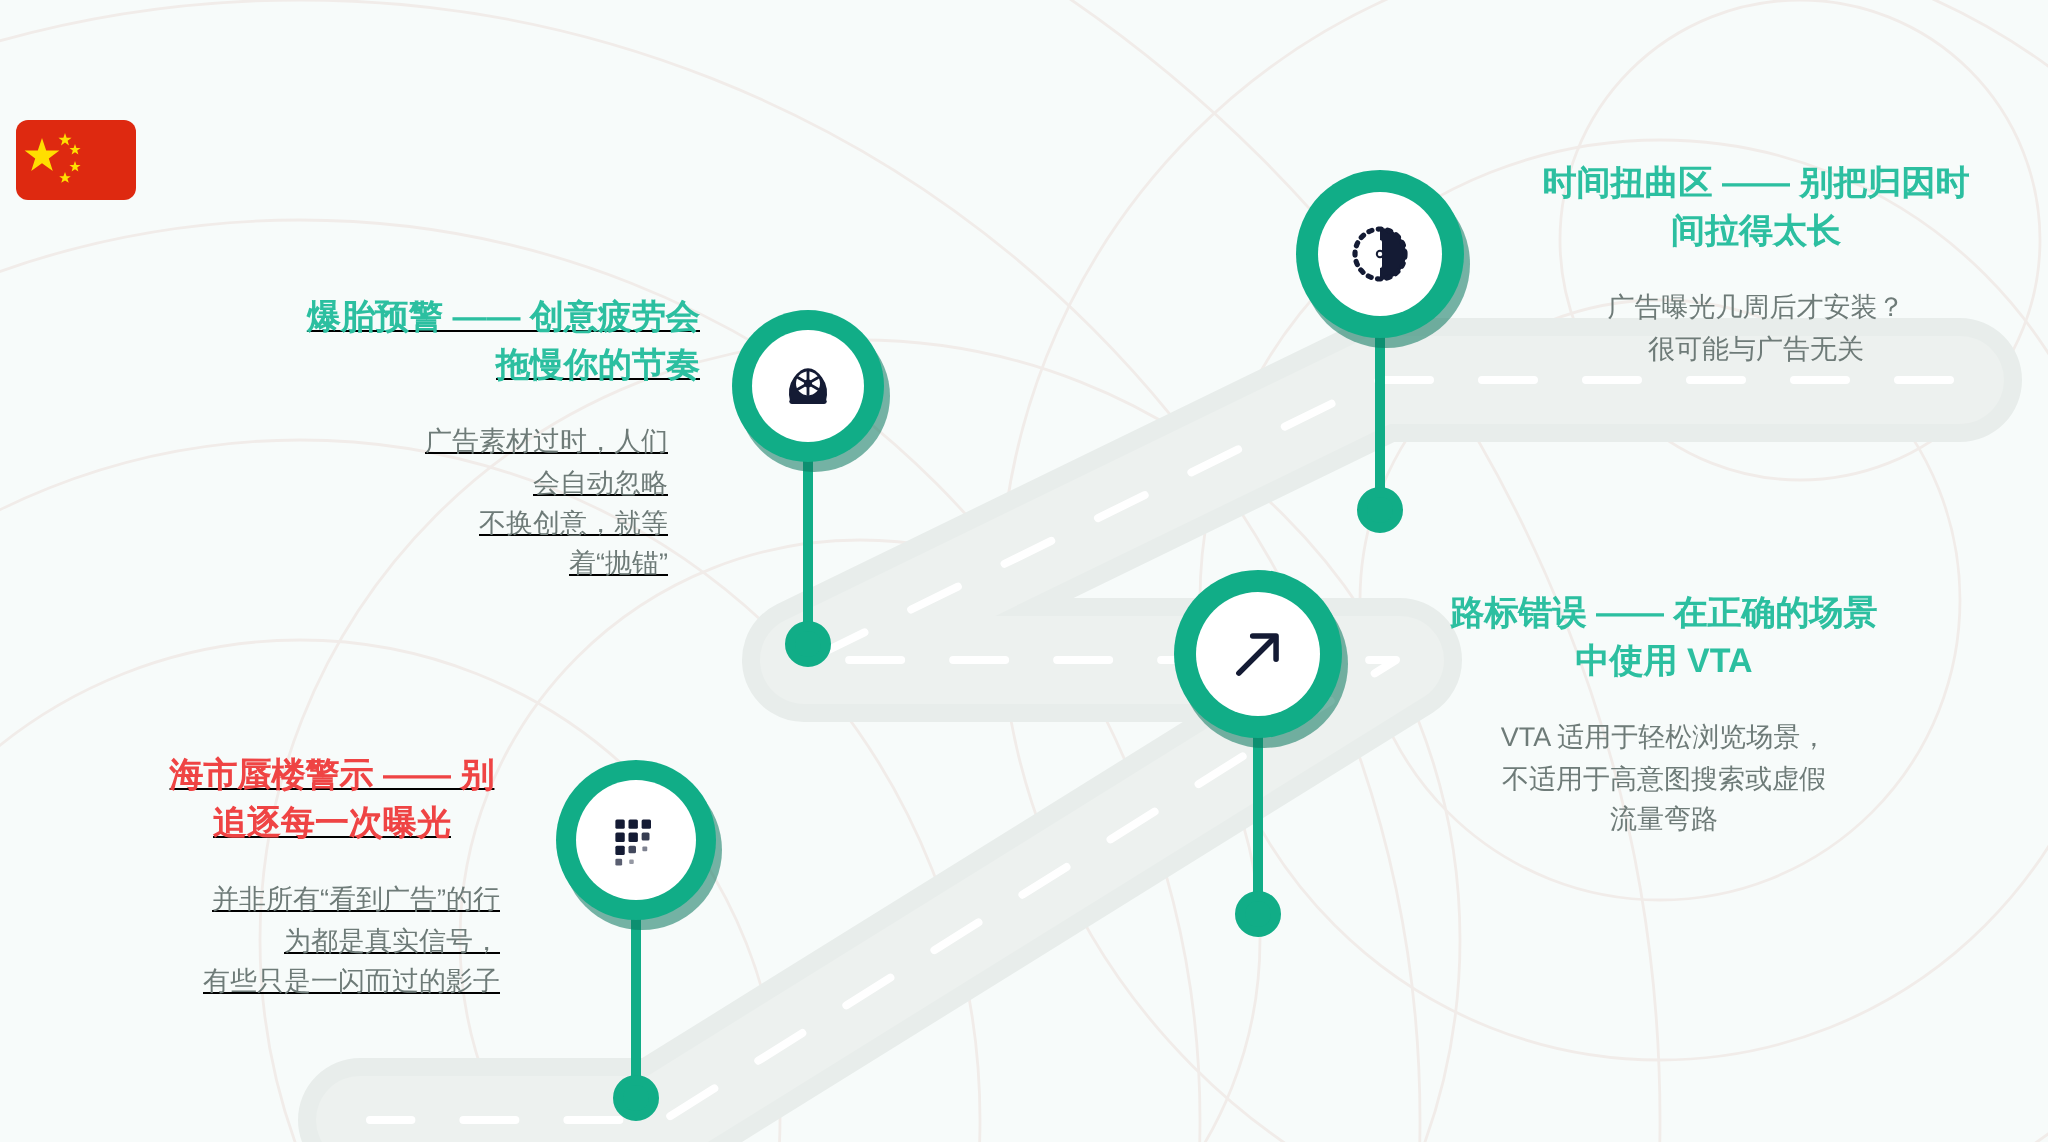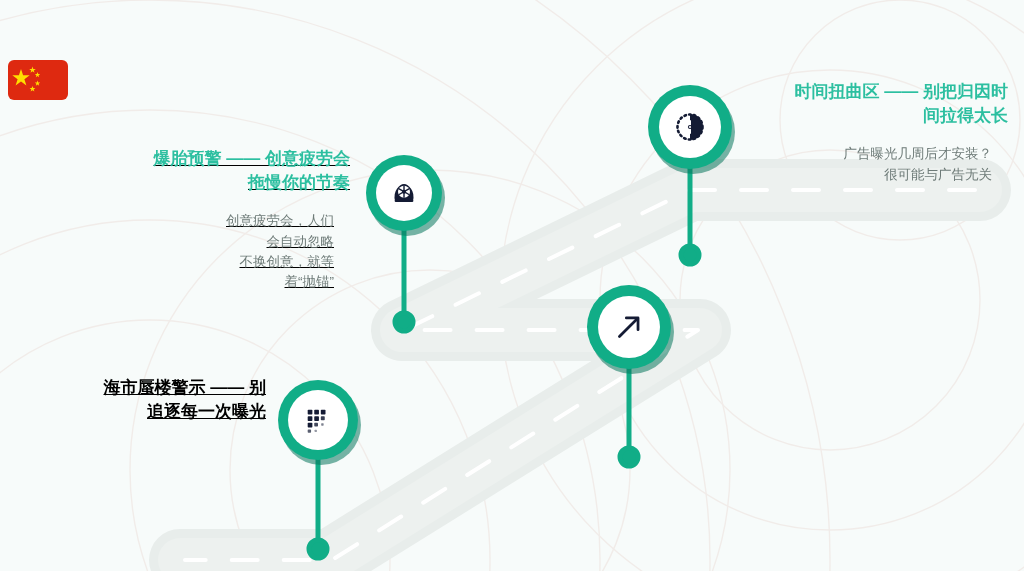--- a/index.html
+++ b/index.html
@@ -23,24 +23,24 @@
   .thead{
     color:#2cbfa0;
     font-size:17px;line-height:1.42;font-weight:600;
     margin:0 0 12px 0;white-space:pre-line;
   }
   .tbody{
     color:#6e7b78;
     font-size:13.5px;line-height:1.5;margin:16px;white-space:pre-line;
   }
   .ta-right{text-align:right;text-decoration:underline;}
-  .ta-left{text-align:right;}
-
-  
-  .thead.cool{color:#000000;}
+  .ta-left{text-align:center;}
+
+  
+  .thead.cool{color:#ef4444;text-align:center;}
 
   
   .pin{position:absolute;}
   .pin-ring{
     position:absolute;left:0;top:0;
     width:84px;height:84px;border-radius:50%;
     background:#11ad87;
     box-shadow:3px 5px 0 0 rgba(9,118,92,.55);
   }
   .pin-ring.sm{width:76px;height:76px;}
@@ -191,25 +191,35 @@
   <div class="tblock ta-left" style="left:748px;top:80px;width:260px;">
     <p class="thead">时间扭曲区 —— 别把归因时
 间拉得太长</p>
     <p class="tbody">广告曝光几周后才安装？
  很可能与广告无关</p>
   </div>
 
   <div class="tblock ta-right" style="left:130px;top:147px;width:220px;">
     <p class="thead">爆胎预警 —— 创意疲劳会
 拖慢你的节奏</p>
-    <p class="tbody">创意疲劳会，人们
+    <p class="tbody">广告素材过时，人们
 会自动忽略
 不换创意，就等
 着“抛锚”</p>
   </div>
 
+  <div class="tblock ta-left" style="left:697px;top:295px;width:270px;">
+    <p class="thead">路标错误 —— 在正确的场景
+中使用 VTA</p>
+    <p class="tbody">VTA 适用于轻松浏览场景，
+ 不适用于高意图搜索或虚假
+流量弯路</p>
+  </div>
 
   <div class="tblock ta-right" style="left:66px;top:376px;width:200px;">
     <p class="thead cool">海市蜃楼警示 —— 别
 追逐每一次曝光</p>
+    <p class="tbody">并非所有“看到广告”的行
+为都是真实信号，
+有些只是一闪而过的影子</p>
   </div>
 
 </div>
 
 </body></html>

